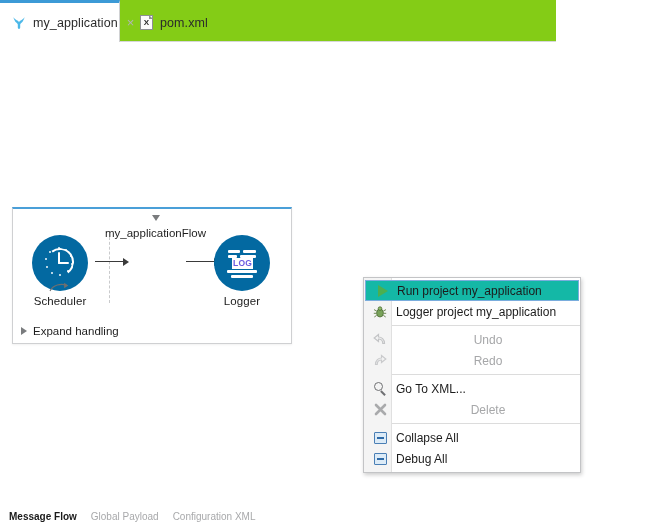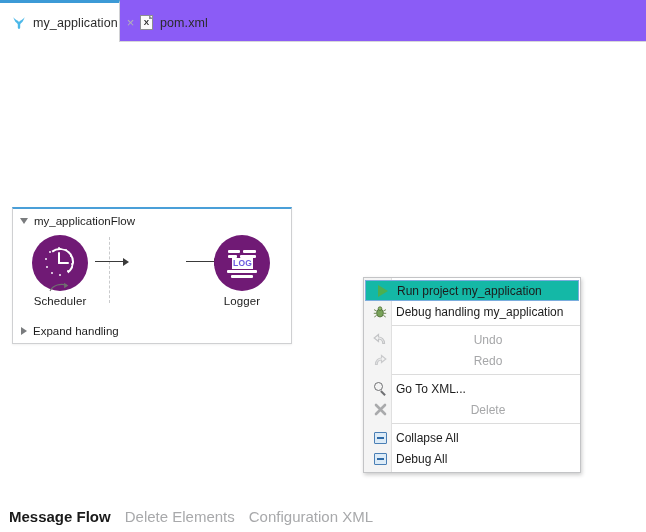--- a/index.html
+++ b/index.html
@@ -11,22 +11,22 @@
   }
   #app {
     position: relative;
     width: 646px; height: 532px;
     background: #ffffff;
   }
 
   
   .tabbar {
     position: absolute; left: 0; top: 0;
-    width: 646px; height: 42px;
-    background: #8b5cf6;
+    width: 556px; height: 42px;
+    background: #84cc16;
     border-bottom: 1px solid #d6d7d9;
   }
   .tab {
     position: absolute; top: 0; height: 42px;
     display: flex; align-items: center; gap: 7px;
     padding: 0 10px 0 12px;
     font-size: 12.5px; color: #2b2b2b;
     cursor: default; user-select: none;
   }
   .tab.active {
@@ -73,21 +73,21 @@
     position: absolute; left: 12px; top: 165px;
     width: 280px; height: 137px;
     background: #ffffff;
     border: 1px solid #cfd0d2;
     border-top: 2px solid #4a9fd8;
     box-shadow: 0 1px 2px rgba(0,0,0,.06);
   }
   .flow-header {
     display: flex; align-items: center; gap: 6px;
     padding: 6px 0 0 7px;
-    font-size: 11.5px; color: #1e1e1e;
+    font-size: 11.5px; color: #1e1e1e; flex-direction: column;
   }
   .tri-down {
     width: 0; height: 0; flex:0 0 auto;
     border-left: 4.5px solid transparent;
     border-right: 4.5px solid transparent;
     border-top: 6px solid #7a7c7e;
   }
   .tri-right {
     width: 0; height: 0; flex:0 0 auto;
     border-top: 4.5px solid transparent;
@@ -113,21 +113,21 @@
   }
   .node .disc {
     width: 56px; height: 56px; border-radius: 50%;
     margin: 0 auto; position: relative;
     display: flex; align-items: center; justify-content: center;
   }
   .node .cap {
     margin-top: 4px; font-size: 11.5px; color: #1b1b1b;
     white-space: nowrap; letter-spacing: .1px;
   }
-  .purple { background: #701a75; }
+  .purple { background: #0369a1; }
   .green  { background: #1bb260; }
 
   
   .clock { position: relative; width: 34px; height: 34px; }
   .clock .arcv {
     position: absolute; left: 15px; top: 6px;
     width: 2.2px; height: 12px; background: #fff; border-radius: 2px;
   }
   .clock .arch {
     position: absolute; left: 15px; top: 16px;
@@ -239,21 +239,21 @@
   }
 
   
   .bottombar {
     position: absolute; left: 0; bottom: 0;
     width: 646px; height: 32px;
     background: #ffffff;
     display: flex; align-items: center; gap: 14px;
     padding-left: 9px;
   }
-  .btab { font-size: 15px; color: #a8a9ab; cursor: default; user-select:none; }
+  .btab { font-size: 10px; color: #a8a9ab; cursor: default; user-select:none; }
   .btab.active { color: #1a1a1a; font-weight: bold; }
 </style>
 </head>
 <body>
 
 <div id="app">
 
   <div class="tabbar">
 
     <div class="tab active">
@@ -358,21 +358,21 @@
 
       <div class="mi">
         <span class="micon">
           <svg width="14" height="14" viewBox="0 0 14 14">
             <ellipse cx="7" cy="8" rx="3.4" ry="4" fill="#79a35a" stroke="#4d6b35" stroke-width=".8"></ellipse>
             <circle cx="7" cy="3.6" r="1.8" fill="#8fbc6b" stroke="#4d6b35" stroke-width=".8"></circle>
             <path d="M3.6 6 L1 4.6 M3.6 8.3 L0.8 8.3 M3.6 10.4 L1.3 12
                      M10.4 6 L13 4.6 M10.4 8.3 L13.2 8.3 M10.4 10.4 L12.7 12" stroke="#6f8a55" stroke-width="1" fill="none"></path>
           </svg>
         </span>
-        <span>Debug handling my_application</span>
+        <span>Logger project my_application</span>
       </div>
 
       <div class="sep"></div>
 
       <div class="mi disabled">
         <span class="micon">
           <svg width="14" height="13" viewBox="0 0 14 13">
             <path d="M11.5 10.5 C11.5 6 8.5 4 5.5 4 L5.5 1.6 L1.2 5 L5.5 8.4 L5.5 6
                      C8 6 9.8 7.4 9.8 10.5 Z" fill="none" stroke="#c3c4c6" stroke-width="1.2"></path>
           </svg>
@@ -426,17 +426,17 @@
           </span>
         <span>Debug All</span>
       </div>
 
     </div>
 
   </div>
 
   <div class="bottombar">
     <span class="btab active">Message Flow</span>
-    <span class="btab">Delete Elements</span>
+    <span class="btab">Global Payload</span>
     <span class="btab">Configuration XML</span>
   </div>
 
 </div>
 
 </body></html>

